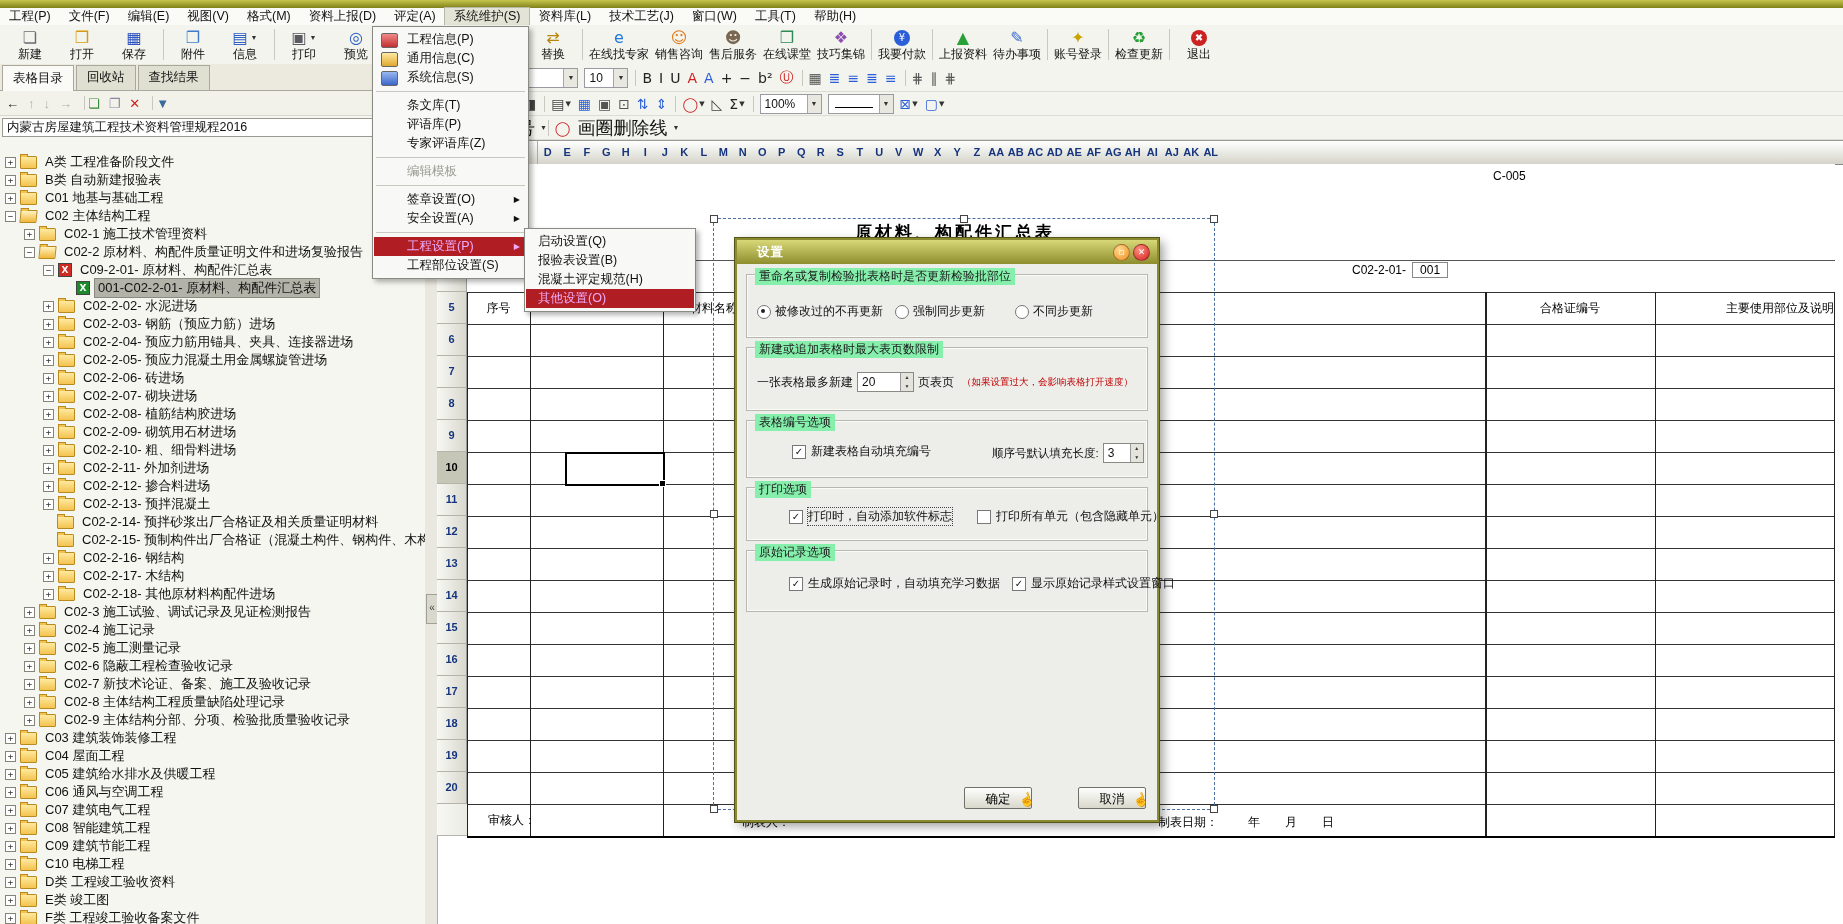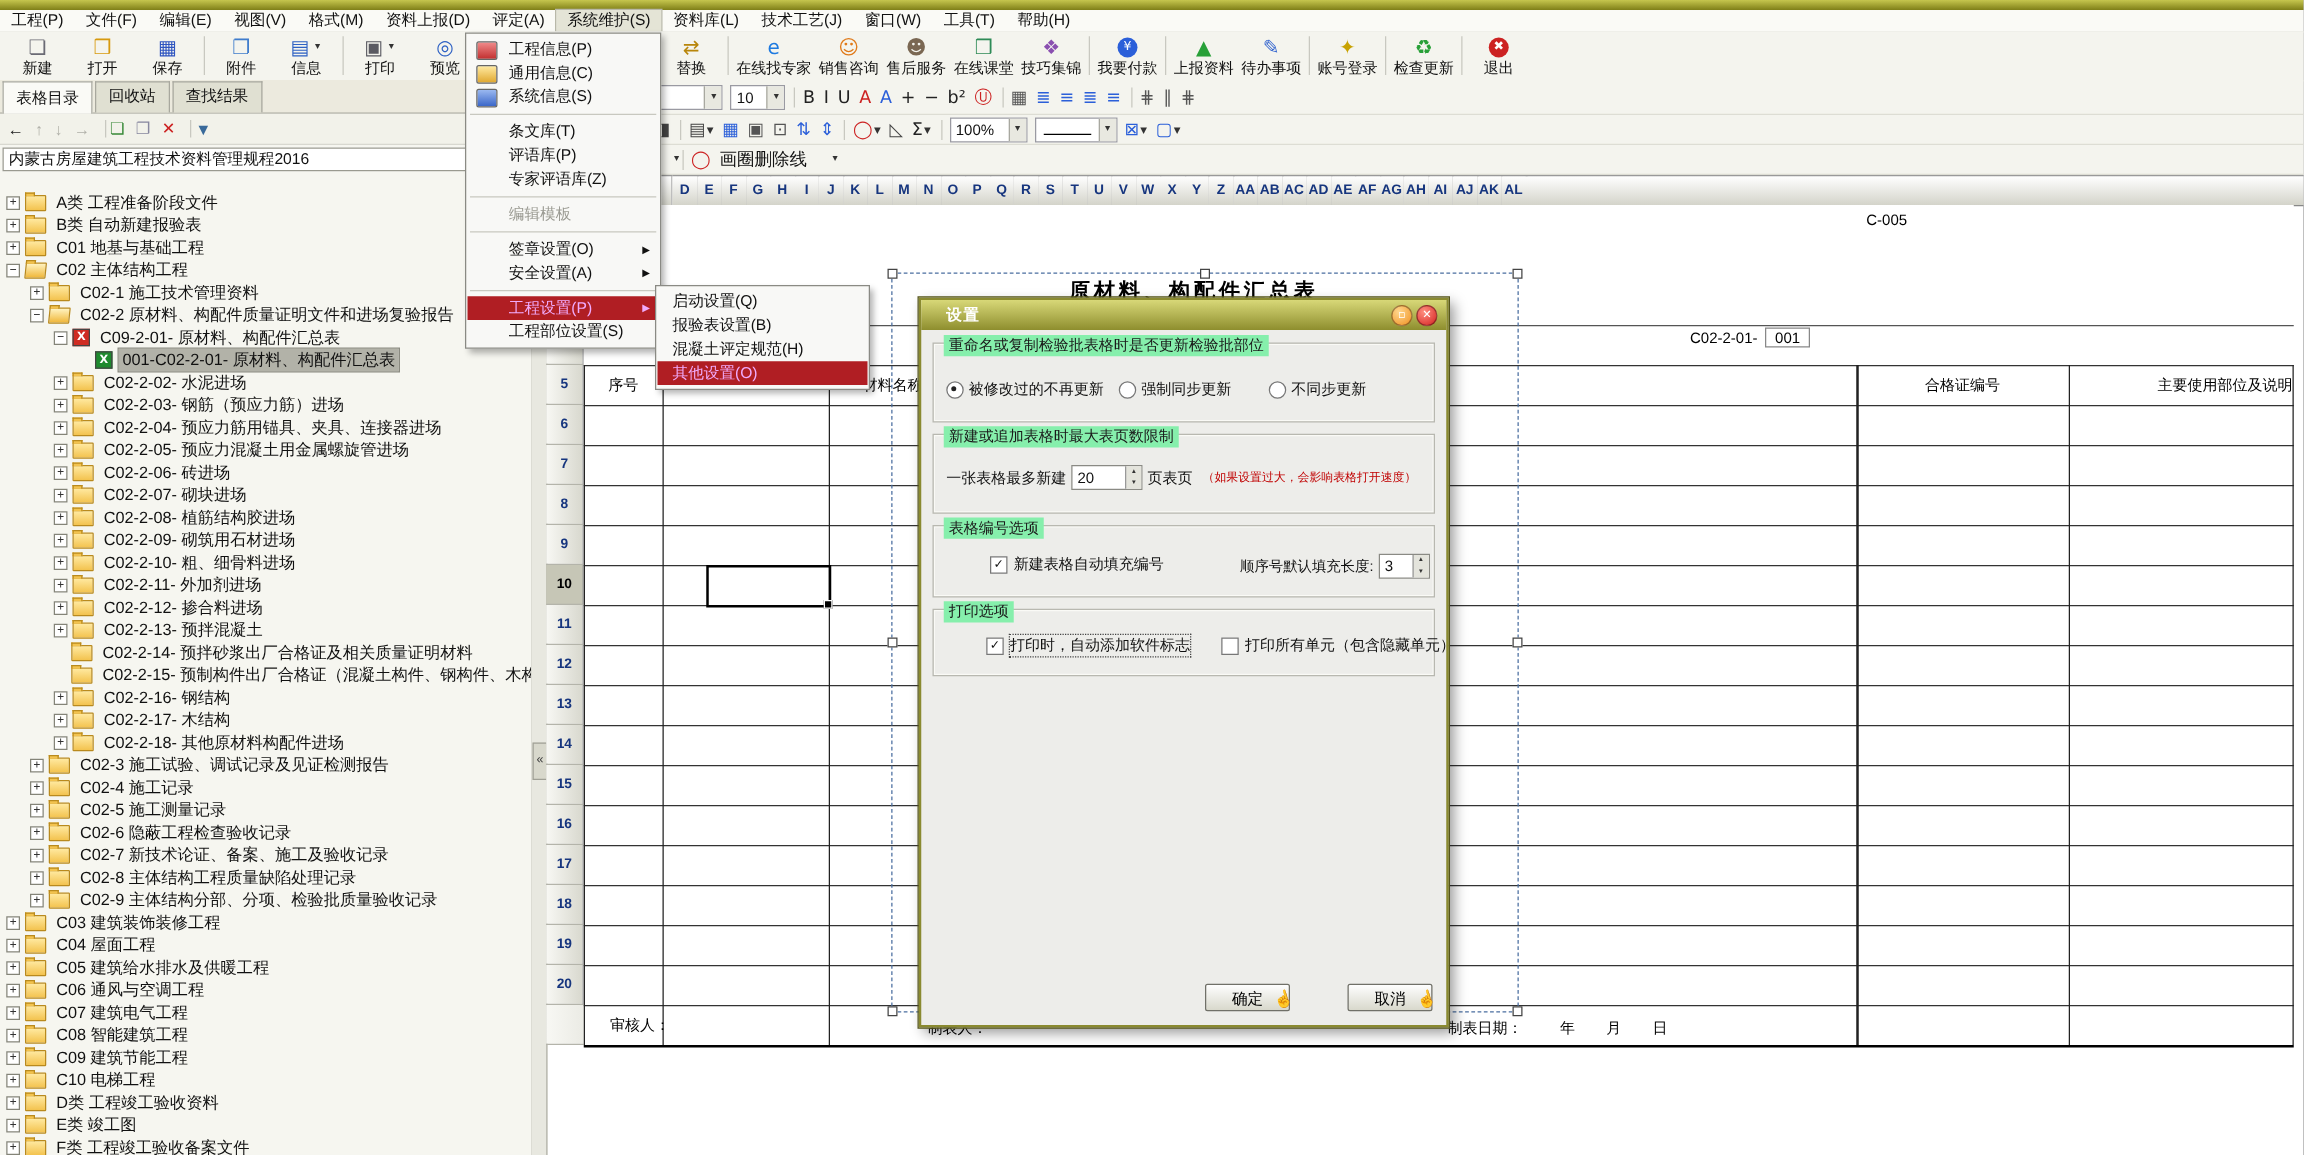--- a/index.html
+++ b/index.html
@@ -62,21 +62,21 @@
   .fmt3{top:116px;height:23px;}
   .f-ico{font-size:14px;margin-right:7px;display:inline-flex;align-items:center;font-family:"DejaVu Sans",sans-serif;}
   .f-caret{font-size:7px;color:#333;margin-left:1px;}
   .f-sep{width:1px;height:16px;background:#c8c8c0;margin:0 6px 0 1px;}
   .combo{height:18px;border:1px solid #9a9aa2;background:#fff;display:inline-flex;align-items:center;
     margin-right:6px;font-size:12px;}
   .combo .cval{padding:0 4px;flex:1;white-space:nowrap;overflow:hidden;}
   .combo .cbtn{width:13px;height:100%;border-left:1px solid #a8a8a0;background:#e8e8e0;
     display:flex;align-items:center;justify-content:center;font-size:7px;color:#333;}
   .no-badge{font:bold italic 11px/14px "Liberation Serif",serif;color:#222;margin-right:2px;}
-  .fmt3 .txtbtn{font-size:14px;margin-right:18px;}
+  .fmt3 .txtbtn{font-size:18px;margin-right:4px;}
   .dash-sample{display:inline-block;width:38px;border-top:1px solid #000;margin:0 2px;}
   
   .colheader-cell{position:absolute;top:140px;height:23px;border-bottom:1px solid #888;
     background:linear-gradient(#ffffff,#d4d4ca);border-right:1px solid #aaa;border-top:1px solid #999;
     color:#16357e;font:bold 11px/23px "Liberation Sans",sans-serif;text-align:center;}
   .gutter-cell{position:absolute;left:437px;width:29px;background:linear-gradient(90deg,#f8f8f4,#d8d8ce);
     border-right:1px solid #999;border-bottom:1px solid #b4b4aa;
     color:#16357e;font:bold 11px/31px "Liberation Sans",sans-serif;text-align:center;}
   .gutter-cell.active{background:#c6c6b6;color:#000;}
   .page{position:absolute;left:467px;top:164px;width:1368px;height:692px;background:#fff;}
@@ -905,17 +905,28 @@
           <span class="grp-label">打印选项</span>
           <label class="ctl" style="left: 42px; top: 20px;">
             <span class="cb on"></span>
             <span class="cb-label focused">打印时，自动添加软件标志</span>
           </label>
           <label class="ctl" style="left: 230px; top: 20px;">
             <span class="cb"></span>
             <span class="cb-label">打印所有单元（包含隐藏单元）</span>
           </label>
         </div>
+        <div class="grp" style="height: 60px;">
+          <span class="grp-label">原始记录选项</span>
+          <label class="ctl" style="left: 42px; top: 24px;">
+            <span class="cb on"></span>
+            <span class="cb-label">生成原始记录时，自动填充学习数据</span>
+          </label>
+          <label class="ctl" style="left: 265px; top: 24px;">
+            <span class="cb on"></span>
+            <span class="cb-label">显示原始记录样式设置窗口</span>
+          </label>
+        </div>
       </div>
     <button class="dlg-btn" style="left:227px"><span>确定</span><span class="hand">☝</span></button>
     <button class="dlg-btn" style="left:341px"><span>取消</span><span class="hand">☝</span></button>
   </div>
 </div>
 
 </body></html>

